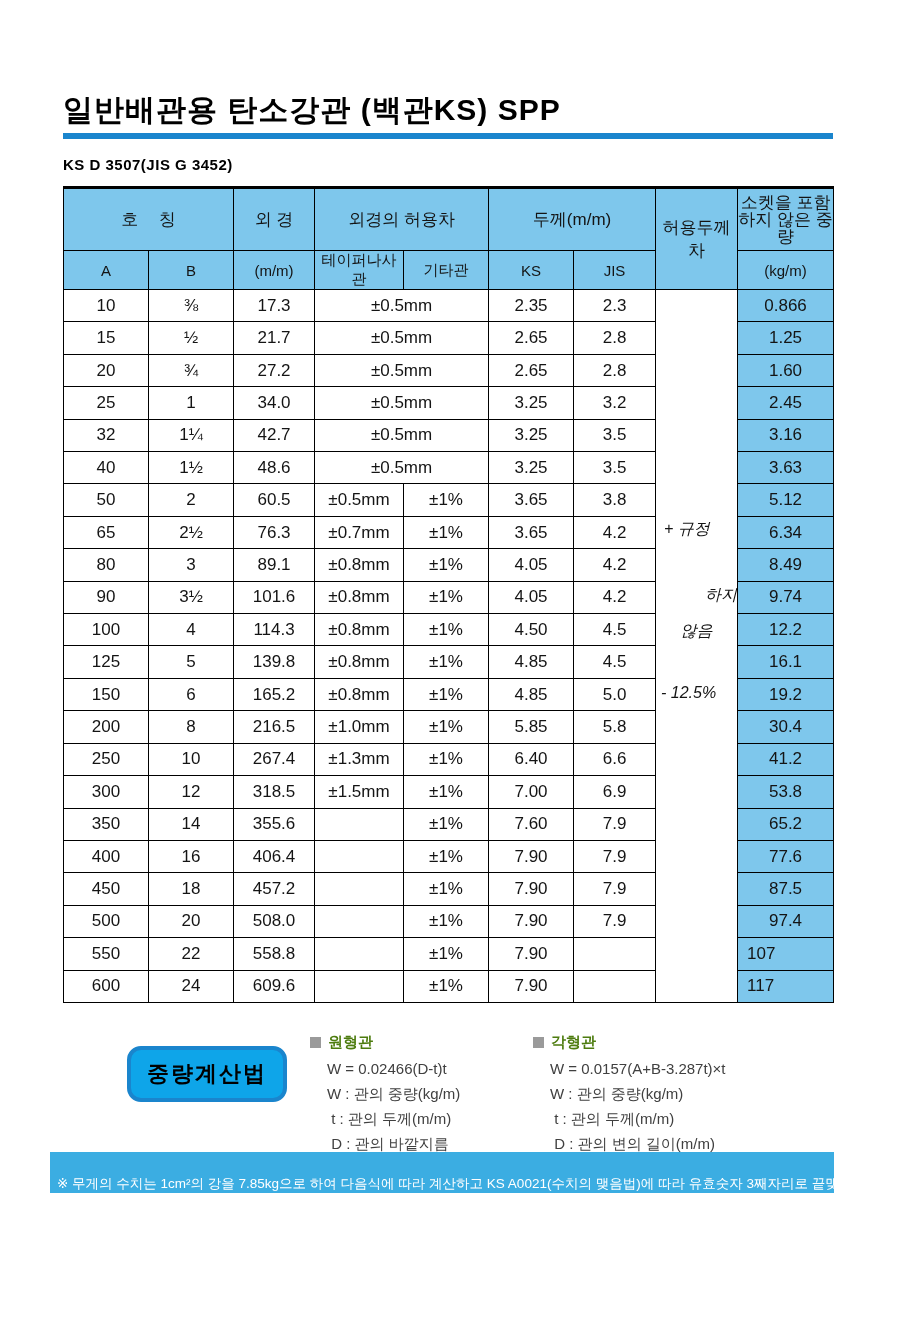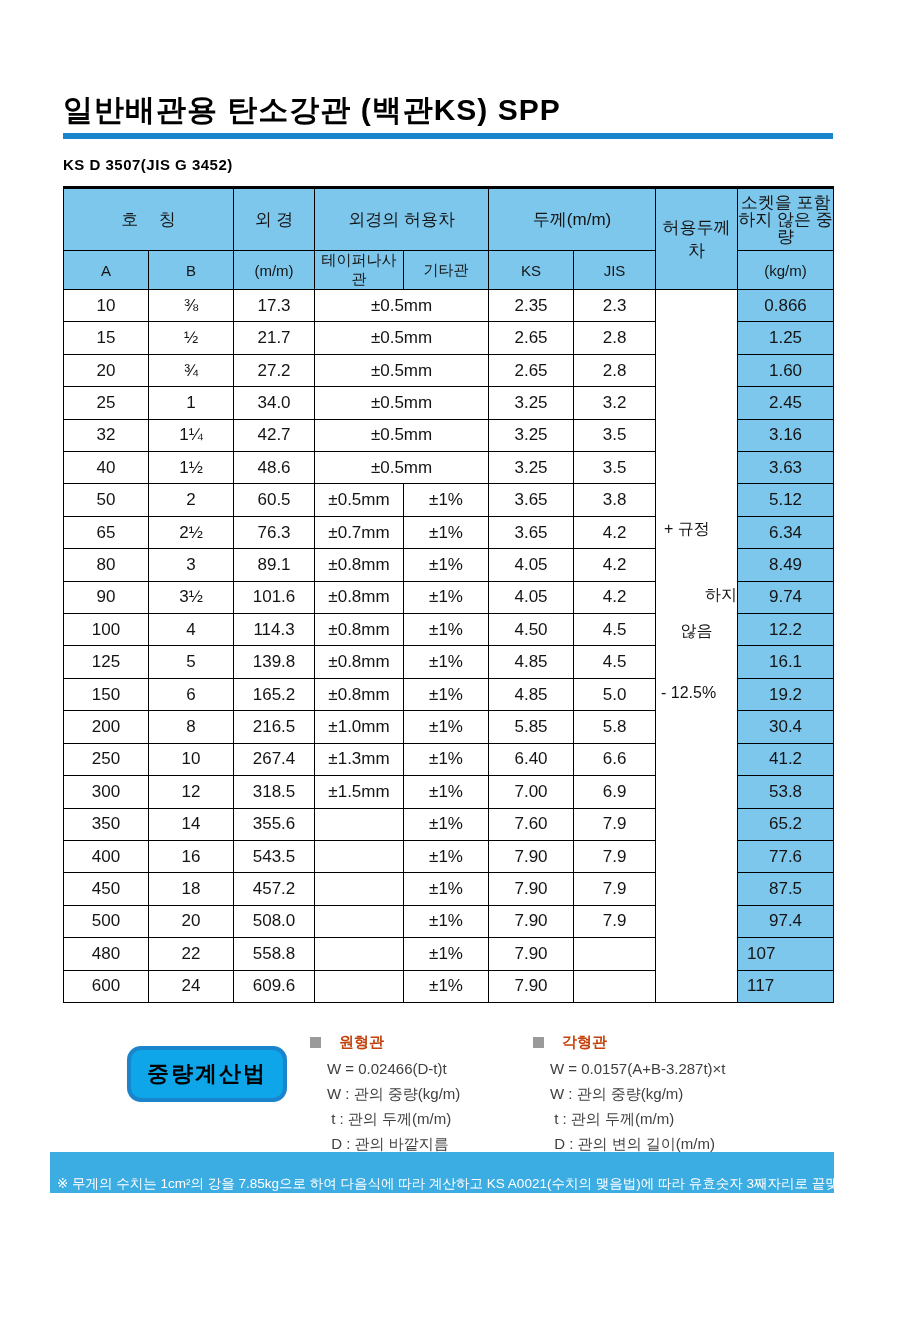--- a/index.html
+++ b/index.html
@@ -44,37 +44,37 @@
   th.whead{font-size:13.5px;line-height:17px;}
   th.allow-head{font-size:15px;}
   tbody td{height:31px;font-size:17px;}
   td.weight-cell{
     background:var(--header-blue,#7ec7ec);
     text-align:right;padding-right:13px;
   }
   td.weight-cell.no-dot{text-align:left;padding-left:9px;padding-right:0;}
   td.allowance-cell{vertical-align:top;background:#fff;}
   .allowance-wrap{position:relative;width:100%;height:712px;font-size:16px;}
-  .allowance-wrap .al{position:absolute;width:100%;line-height:22px;}
+  .allowance-wrap .al{position:absolute;width:100%;line-height:22px;font-style:italic;}
   .allowance-wrap .al0{top:228px;text-align:left;padding-left:8px;box-sizing:border-box;}
   .allowance-wrap .al1{top:294px;text-align:right;}
   .allowance-wrap .al2{top:330px;text-align:center;}
   .allowance-wrap .al3{top:392px;text-align:left;padding-left:5px;box-sizing:border-box;}
   .calc-badge{
     position:absolute;left:127px;top:1046px;
     border:4px solid var(--accent-blue,#1a85cd);
     border-radius:14px;
     padding:9px 16px;
     font-size:22px;font-weight:bold;color:#000;
     background:#0ea5e9;letter-spacing:2px;
   }
   .formula-block{position:absolute;top:1033px;width:230px;font-size:15px;}
   .formula-block.circular{left:310px;}
   .formula-block.square{left:533px;}
-  .formula-title{font-weight:bold;color:#c2410c;margin-bottom:4px;display:flex;align-items:center;gap:18px;}
+  .formula-title{font-weight:bold;color:#4d7c0f;margin-bottom:4px;display:flex;align-items:center;gap:7px;}
   .bullet-square-icon{display:inline-block;width:11px;height:11px;background:#9a9a9a;}
   .formula-line{line-height:25px;white-space:pre;color:#404040;padding-left:17px;}
   .footnote-bar{
     position:absolute;left:50px;top:1152px;width:784px;height:41px;
     background:var(--bar-blue,#3bade2);
     color:#fff;font-size:13.5px;
     display:flex;align-items:flex-end;
     padding:0 7px;box-sizing:border-box;
     white-space:nowrap;
   }
@@ -292,21 +292,21 @@
           <td>355.6</td>
           <td></td>
           <td>±1%</td>
           <td>7.60</td>
           <td>7.9</td>
           <td class="weight-cell">65.2</td>
         </tr>
         <tr>
           <td>400</td>
           <td>16</td>
-          <td>543.5</td>
+          <td>406.4</td>
           <td></td>
           <td>±1%</td>
           <td>7.90</td>
           <td>7.9</td>
           <td class="weight-cell">77.6</td>
         </tr>
         <tr>
           <td>450</td>
           <td>18</td>
           <td>457.2</td>
@@ -320,21 +320,21 @@
           <td>500</td>
           <td>20</td>
           <td>508.0</td>
           <td></td>
           <td>±1%</td>
           <td>7.90</td>
           <td>7.9</td>
           <td class="weight-cell">97.4</td>
         </tr>
         <tr>
-          <td>480</td>
+          <td>550</td>
           <td>22</td>
           <td>558.8</td>
           <td></td>
           <td>±1%</td>
           <td>7.90</td>
           <td></td>
           <td class="weight-cell no-dot">107</td>
         </tr>
         <tr>
           <td>600</td>

